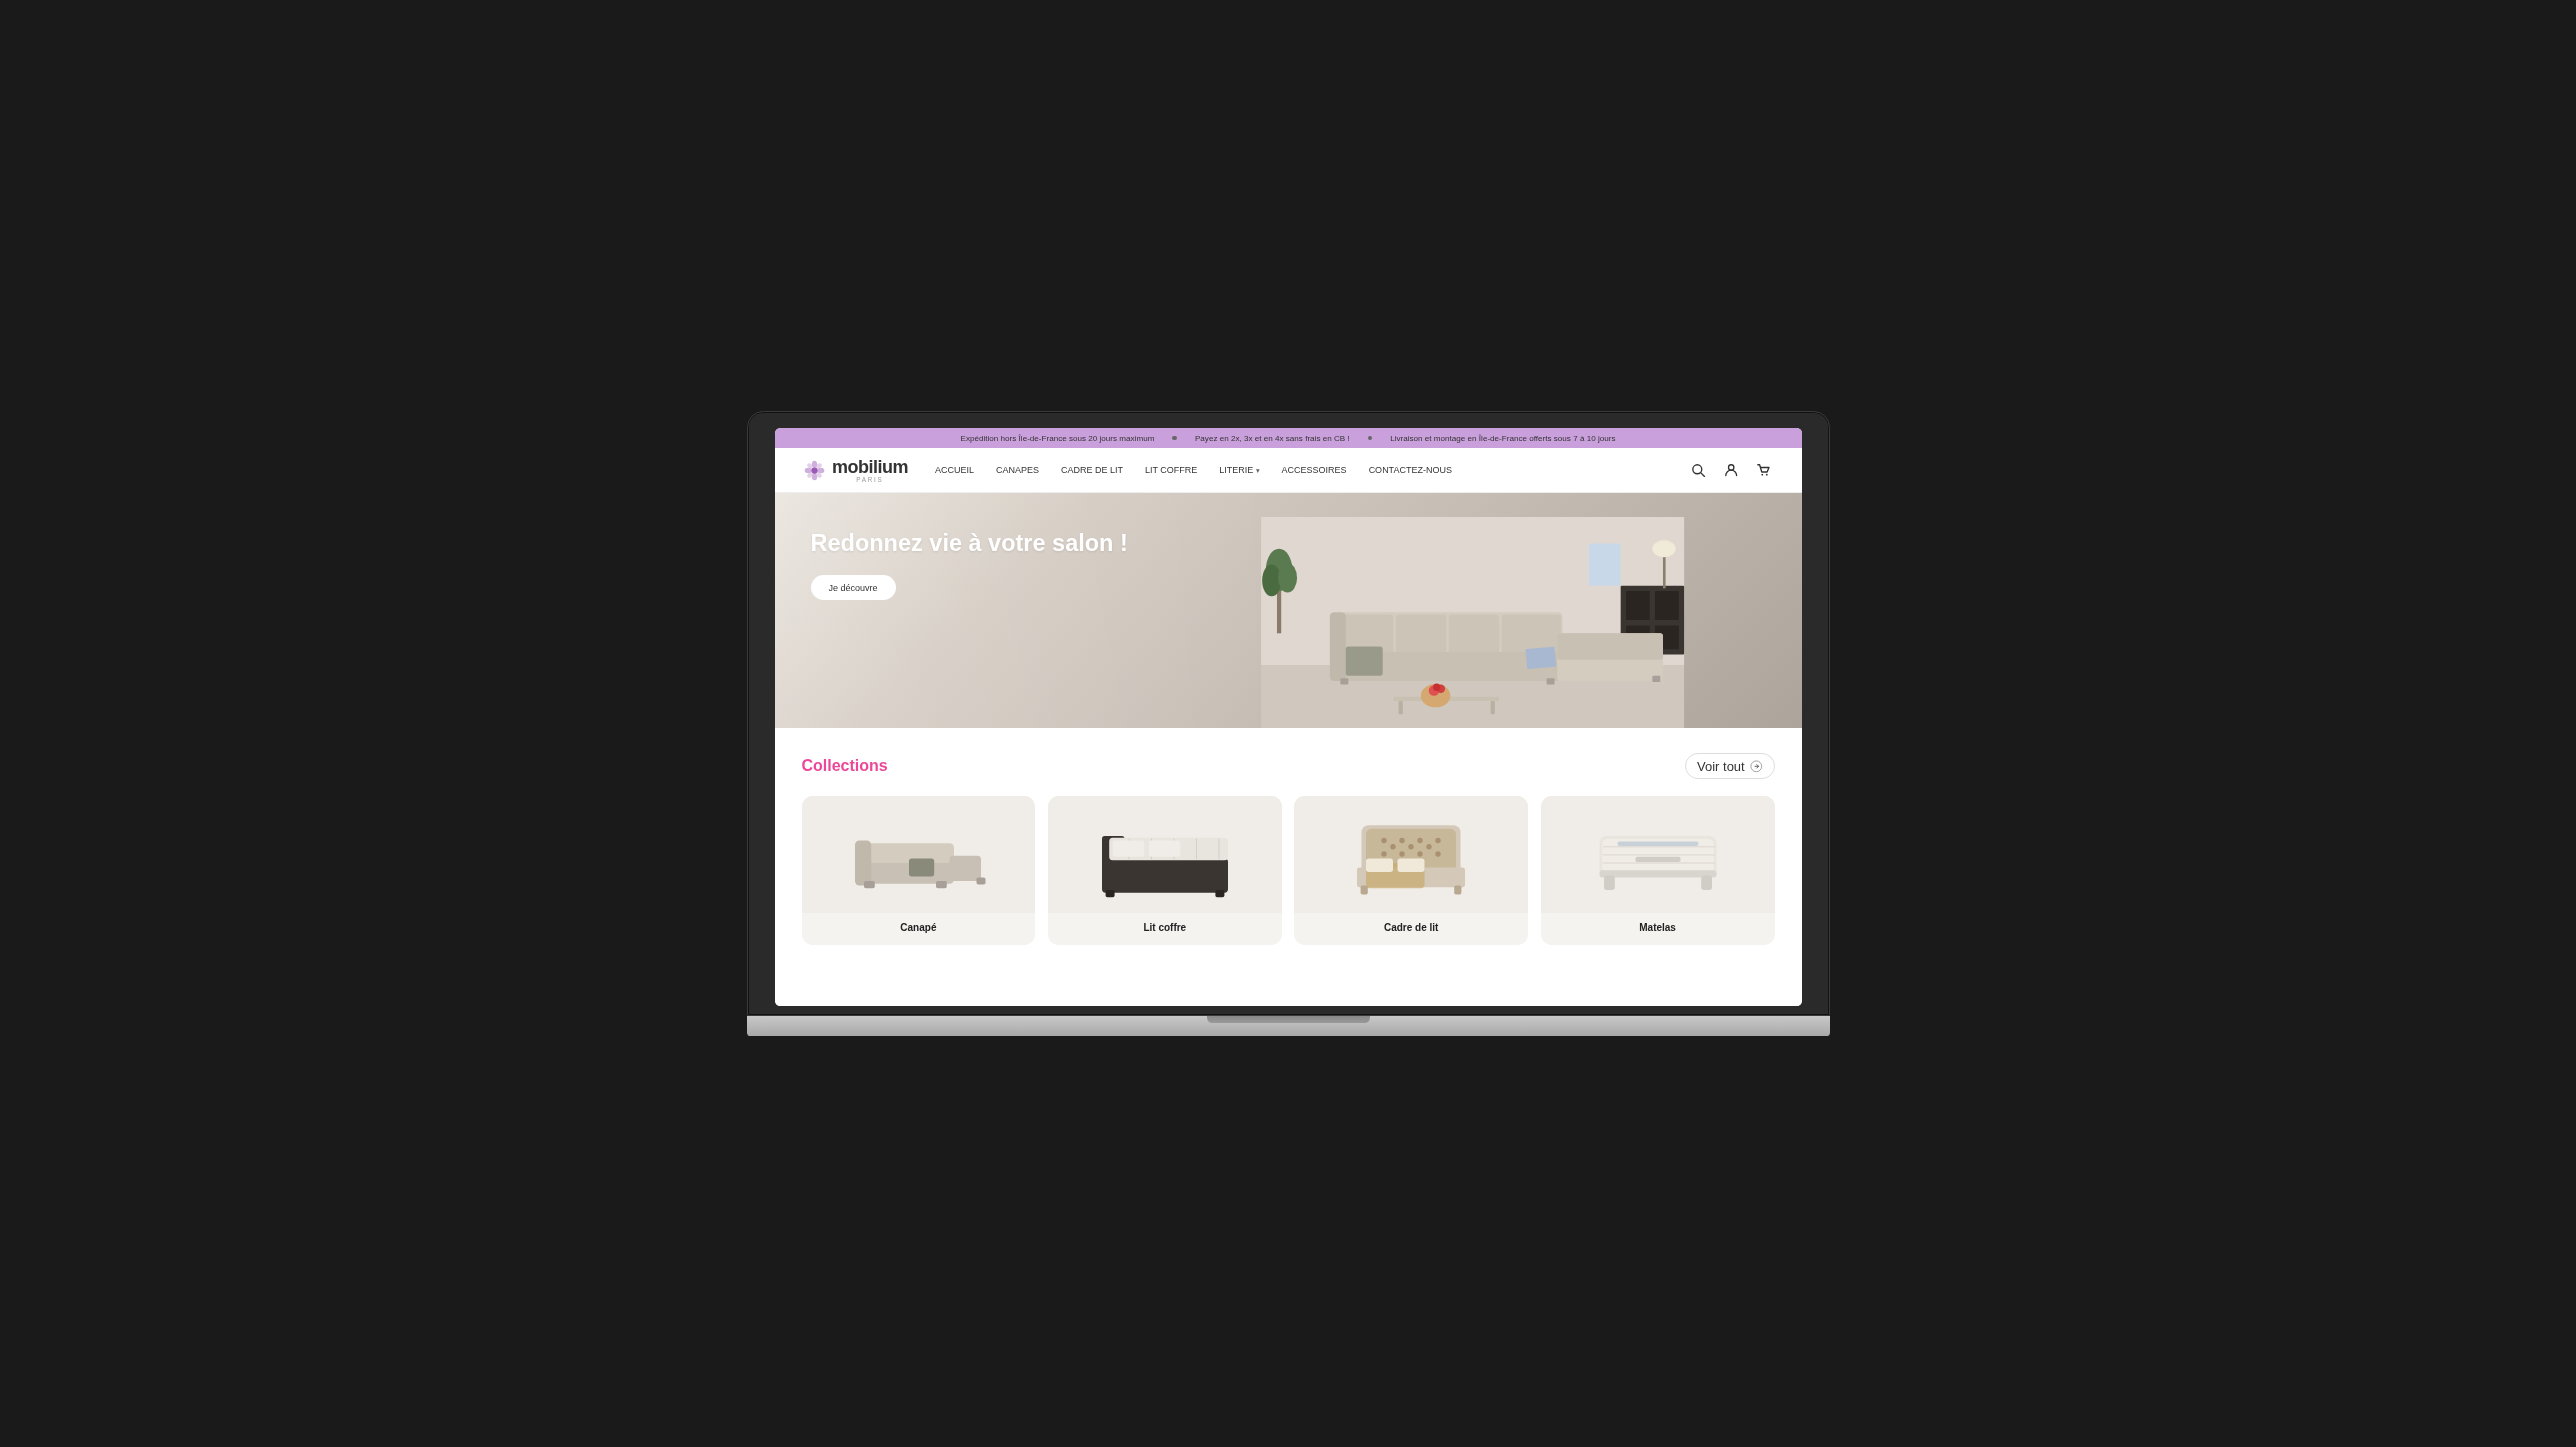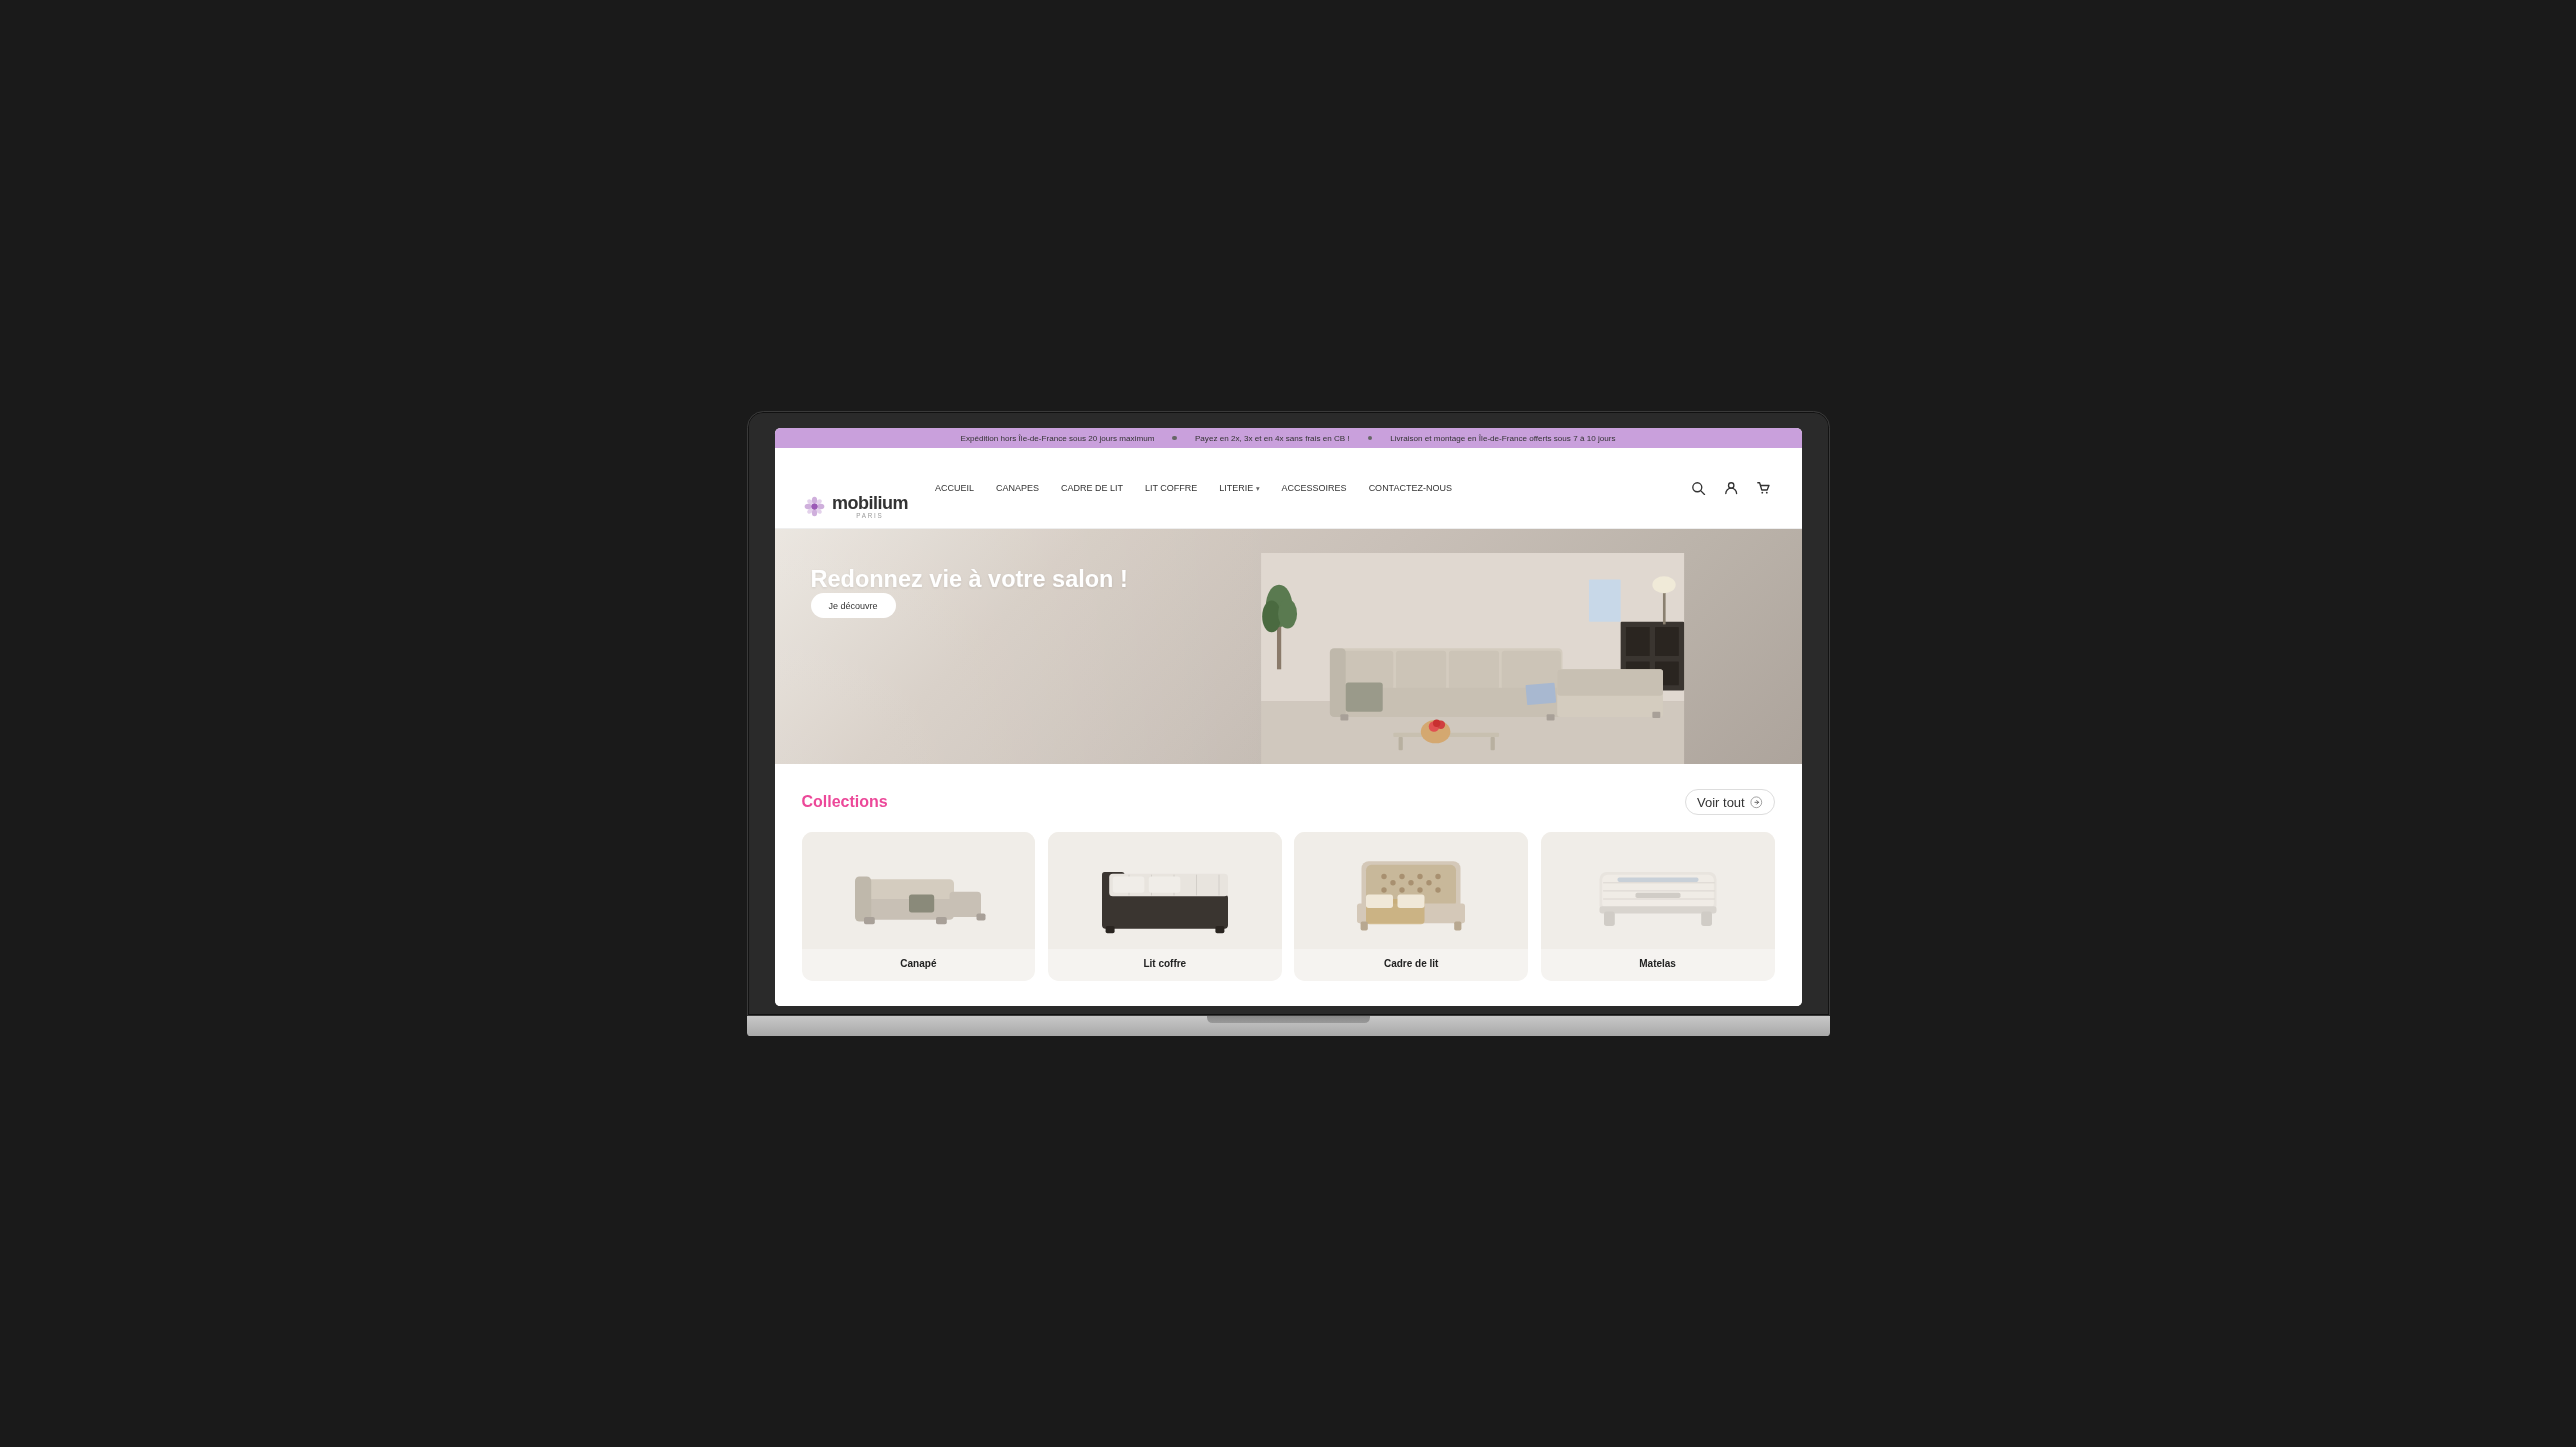--- a/index.html
+++ b/index.html
@@ -97,21 +97,20 @@
       flex-shrink: 0;
     }
 
     .logo {
       display: flex;
       align-items: center;
       gap: 5.4px;
       margin-right: 27px;
       text-decoration: none;
       flex-shrink: 0;
-      margin-top: 36px;
     }
 
     .logo-icon {
       width: 25px;
       height: 25px;
     }
 
     .logo-text {
       font-size: 18px;
       font-weight: 700;
@@ -208,20 +207,21 @@
       z-index: 2;
       padding: 36px 36px;
       max-width: 55%;
     }
 
     .hero-title {
       font-size: 23.5px;
       font-weight: 800;
       color: #fff;
       line-height: 1.2;
+      margin-bottom: 18px;
       text-shadow: 0 0.9px 2.7px rgba(0,0,0,0.1);
     }
 
     .hero-btn {
       background: #fff;
       color: #333;
       border: none;
       padding: 7.2px 18px;
       border-radius: 18px;
       font-size: 9px;

